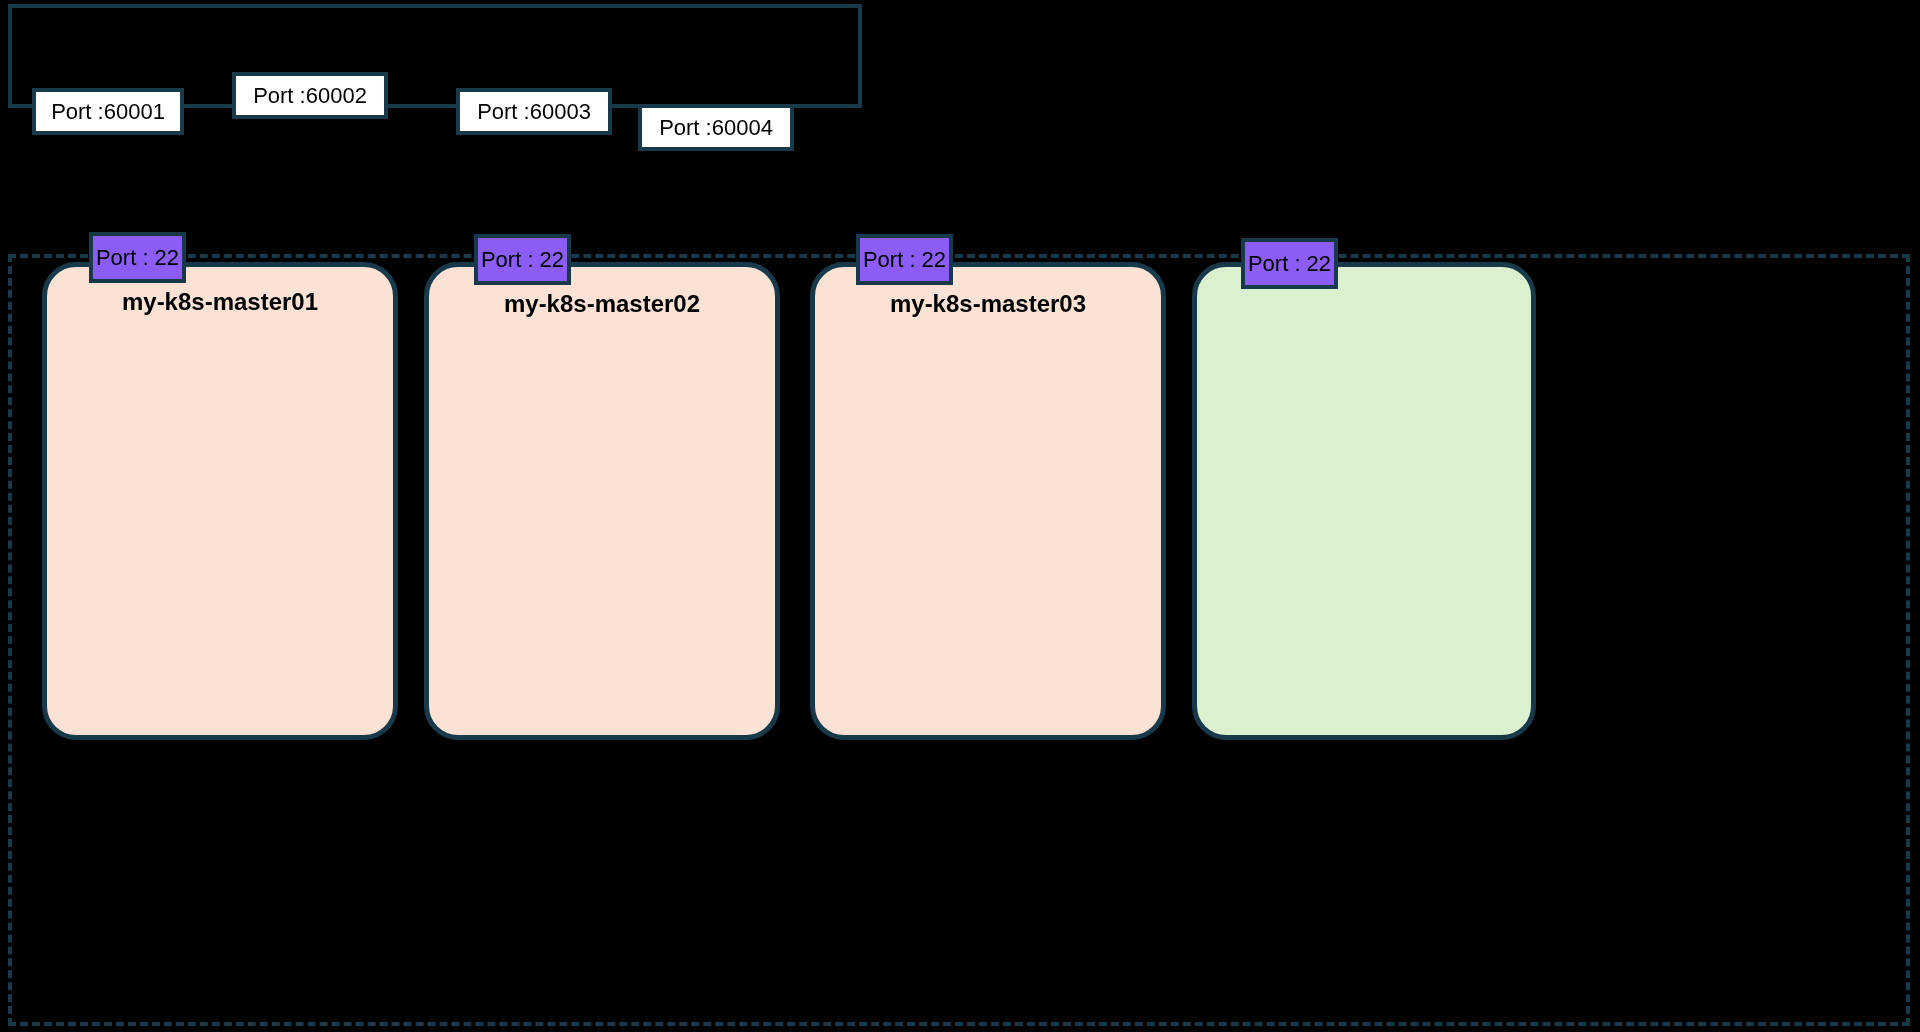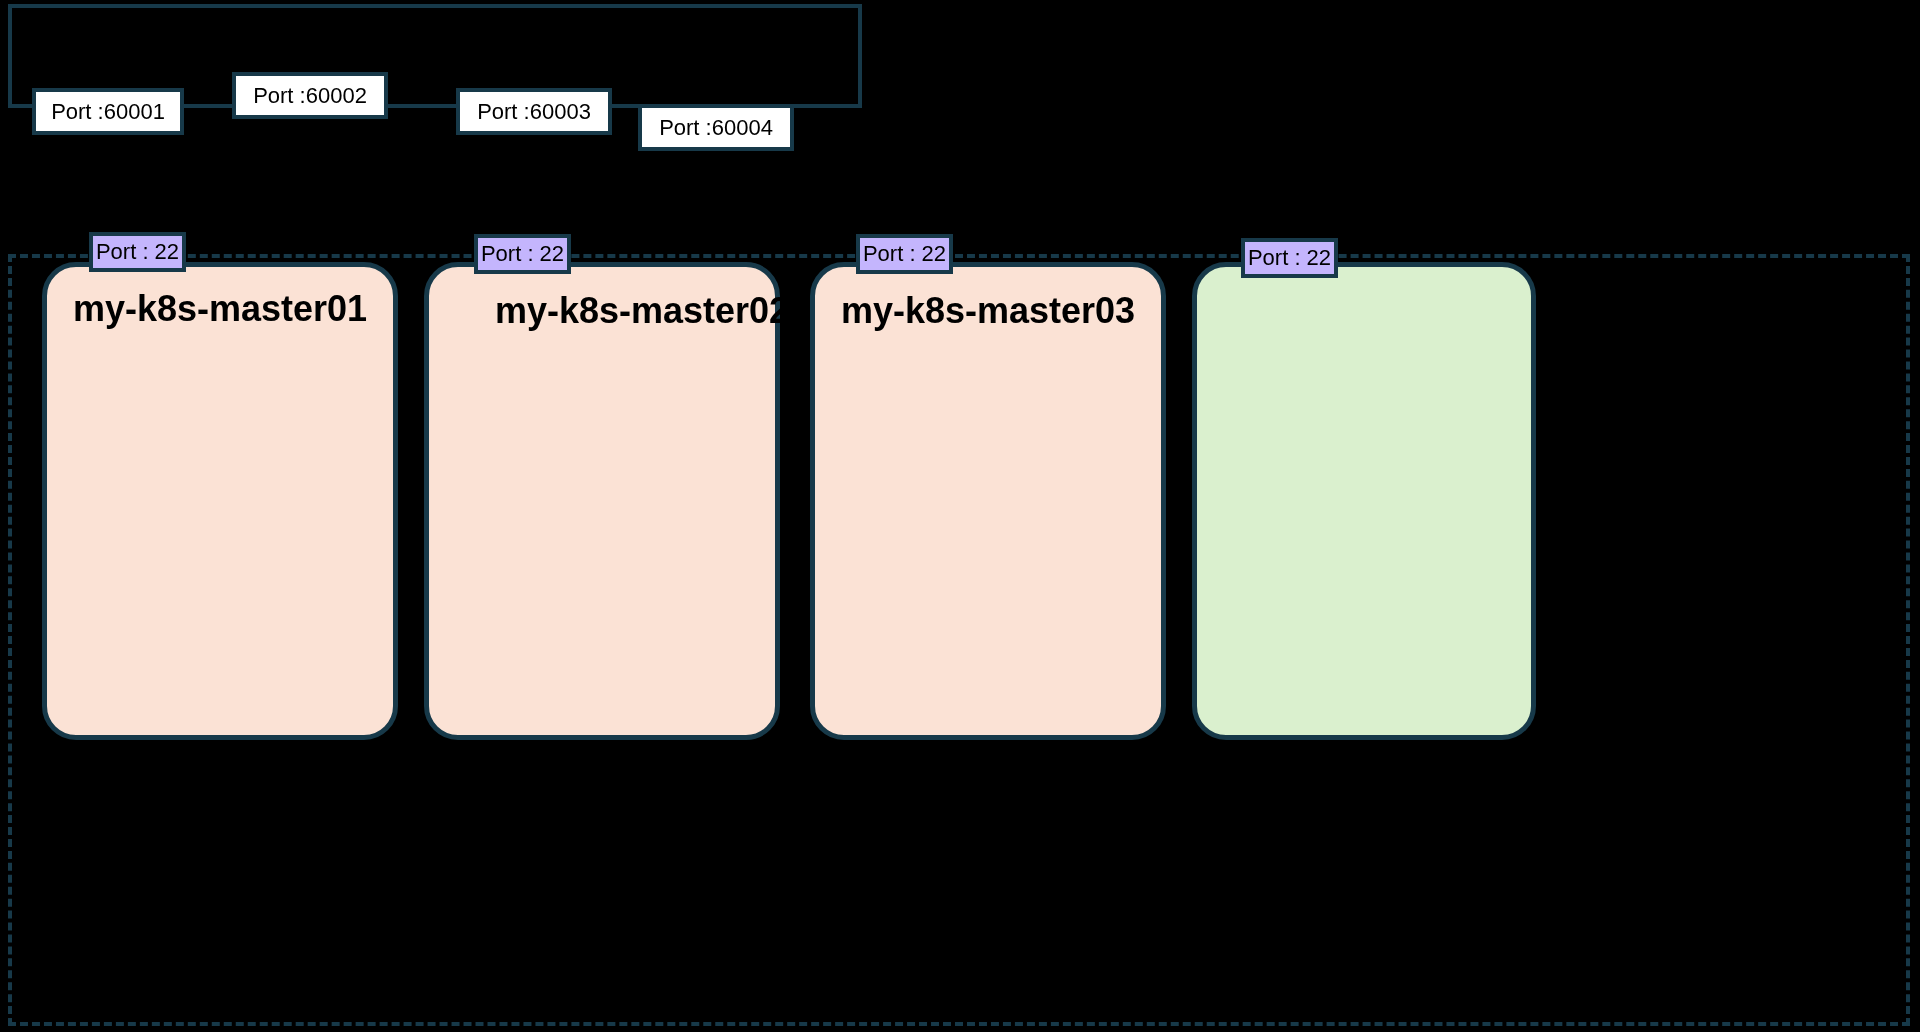--- a/index.html
+++ b/index.html
@@ -60,36 +60,36 @@
   }
   .node.n1{left:42px;  width:356px;}
   .node.n2{left:424px; width:356px;}
   .node.n3{left:810px; width:356px;}
   .node.n4{left:1192px;width:344px;}
 
   .node-title{
     position:absolute;
     left:0;right:0;
     text-align:center;
-    font-size:36px;
+    font-size:24px;
     font-weight:bold;
     color:#000000;
     white-space:nowrap;
     z-index:4;
   }
   .node-title.t1{top:288px;left:42px;width:356px;}
-  .node-title.t2{top:290px;left:424px;width:356px;padding-left:40px;}
+  .node-title.t2{top:290px;left:424px;width:356px;}
   .node-title.t3{top:290px;left:810px;width:356px;}
   .node-title.t4{top:294px;left:1192px;width:344px;}
 
   
   .ssh-tab{
     position:absolute;
-    height:40px;
-    background:#c4b5fd;
+    height:51px;
+    background:#8b5cf6;
     border:4px solid #173949;
     box-sizing:border-box;
     display:flex;align-items:center;justify-content:center;
     color:#000000;
     font-size:22px;
     line-height:1;
     white-space:nowrap;
     z-index:7;
   }
   .ssh-tab.s1{left:89px;  top:232px; width:97px;}

